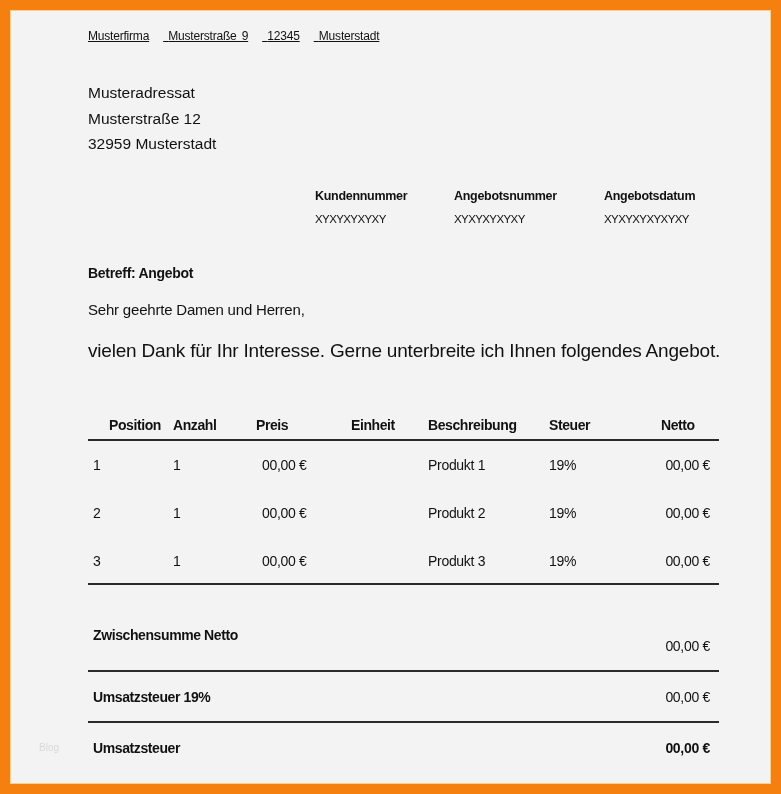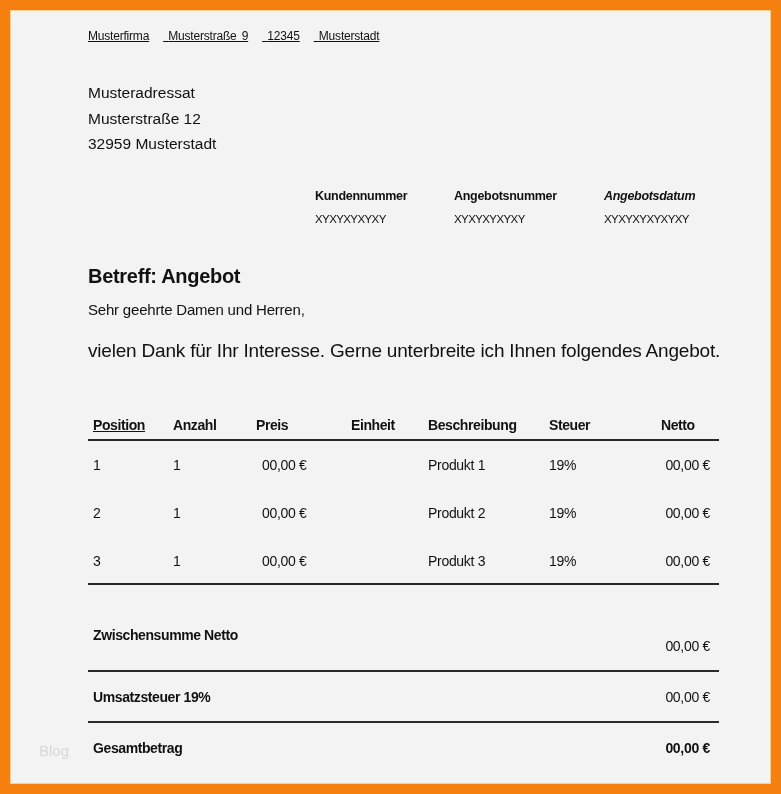--- a/index.html
+++ b/index.html
@@ -23,31 +23,31 @@
       font-size: 12px;
       text-decoration: underline;
       letter-spacing: -0.2px;
       word-spacing: 2px;
     }
     .sender span { margin-right: 14px; }
     .sender span:last-child { margin-right: 0; }
     .recipient { left: 77px; top: 69px; font-size: 15.5px; line-height: 25.5px; }
     .meta-label { font-size: 12.5px; font-weight: bold; letter-spacing: -0.3px; }
     .meta-value { font-size: 11.5px; letter-spacing: -0.6px; top: 202px; }
-    .subject { left: 77px; top: 254px; font-size: 20px; font-weight: bold; letter-spacing: -0.3px; }
+    .subject { left: 77px; top: 254px; font-size: 14px; font-weight: bold; letter-spacing: -0.3px; }
     .salutation { left: 77px; top: 290px; font-size: 15px; letter-spacing: -0.2px; }
     .intro { left: 77px; top: 329px; font-size: 19px; letter-spacing: -0.2px; }
     .th { top: 406px; font-size: 14px; font-weight: bold; letter-spacing: -0.4px; }
     .td { font-size: 14px; letter-spacing: -0.3px; }
     .rule { position: absolute; left: 77px; width: 631px; height: 2px; background: #2a2a2a; }
     .right { text-align: right; }
     .sum-label { left: 82px; font-size: 14px; font-weight: bold; letter-spacing: -0.4px; }
     .sum-value { right: 60px; font-size: 14px; letter-spacing: -0.3px; }
     .bold { font-weight: bold; }
-    .watermark { left: 28px; top: 731px; font-size: 15px; color: #d8d8d8; }
+    .watermark { left: 28px; top: 731px; font-size: 10px; color: #d8d8d8; }
   </style>
 </head>
 <body>
 
 <div class="frame">
 
   <div class="abs sender">
     <span>Musterfirma</span>
     <span>Musterstraße 9</span>
     <span>12345</span>
@@ -58,31 +58,31 @@
     <div>Musteradressat</div>
     <div>Musterstraße 12</div>
     <div>32959 Musterstadt</div>
   </div>
 
   <div>
     <div class="abs meta-label" style="left:304px; top:178px;">Kundennummer</div>
     <div class="abs meta-value" style="left:304px;">XYXYXYXYXY</div>
     <div class="abs meta-label" style="left:443px; top:178px;">Angebotsnummer</div>
     <div class="abs meta-value" style="left:443px;">XYXYXYXYXY</div>
-    <div class="abs meta-label" style="left:593px; top:178px;font-style:italic;">Angebotsdatum</div>
+    <div class="abs meta-label" style="left:593px; top:178px;">Angebotsdatum</div>
     <div class="abs meta-value" style="left:593px;">XYXYXYXYXYXY</div>
   </div>
 
   <div class="abs subject">Betreff: Angebot</div>
   <div class="abs salutation">Sehr geehrte Damen und Herren,</div>
   <div class="abs intro">vielen Dank für Ihr Interesse. Gerne unterbreite ich Ihnen folgendes Angebot.</div>
 
   <div>
     <div>
-      <div class="abs th" style="left:82px;text-decoration:underline;">Position</div>
+      <div class="abs th" style="left:98px;">Position</div>
       <div class="abs th" style="left:162px;">Anzahl</div>
       <div class="abs th" style="left:245px;">Preis</div>
       <div class="abs th" style="left:340px;text-align:center;">Einheit</div>
       <div class="abs th" style="left:417px;">Beschreibung</div>
       <div class="abs th" style="left:538px;">Steuer</div>
       <div class="abs th" style="left:650px;">Netto</div>
     </div>
     <div class="rule" style="top:428px;"></div>
 
     <div>
@@ -119,18 +119,18 @@
 
   <div>
     <div class="abs sum-label" style="top:616px;">Zwischensumme Netto</div>
     <div class="abs sum-value" style="top:627px;">00,00 €</div>
     <div class="rule" style="top:659px;"></div>
 
     <div class="abs sum-label" style="top:678px;">Umsatzsteuer 19%</div>
     <div class="abs sum-value" style="top:678px;">00,00 €</div>
     <div class="rule" style="top:710px;"></div>
 
-    <div class="abs sum-label" style="top:729px;">Gesamtbetrag</div>
+    <div class="abs sum-label" style="top:729px;">Umsatzsteuer</div>
     <div class="abs sum-value bold" style="top:729px;">00,00 €</div>
   </div>
 
   <div class="abs watermark">Blog</div>
 </div>
 
 </body></html>

